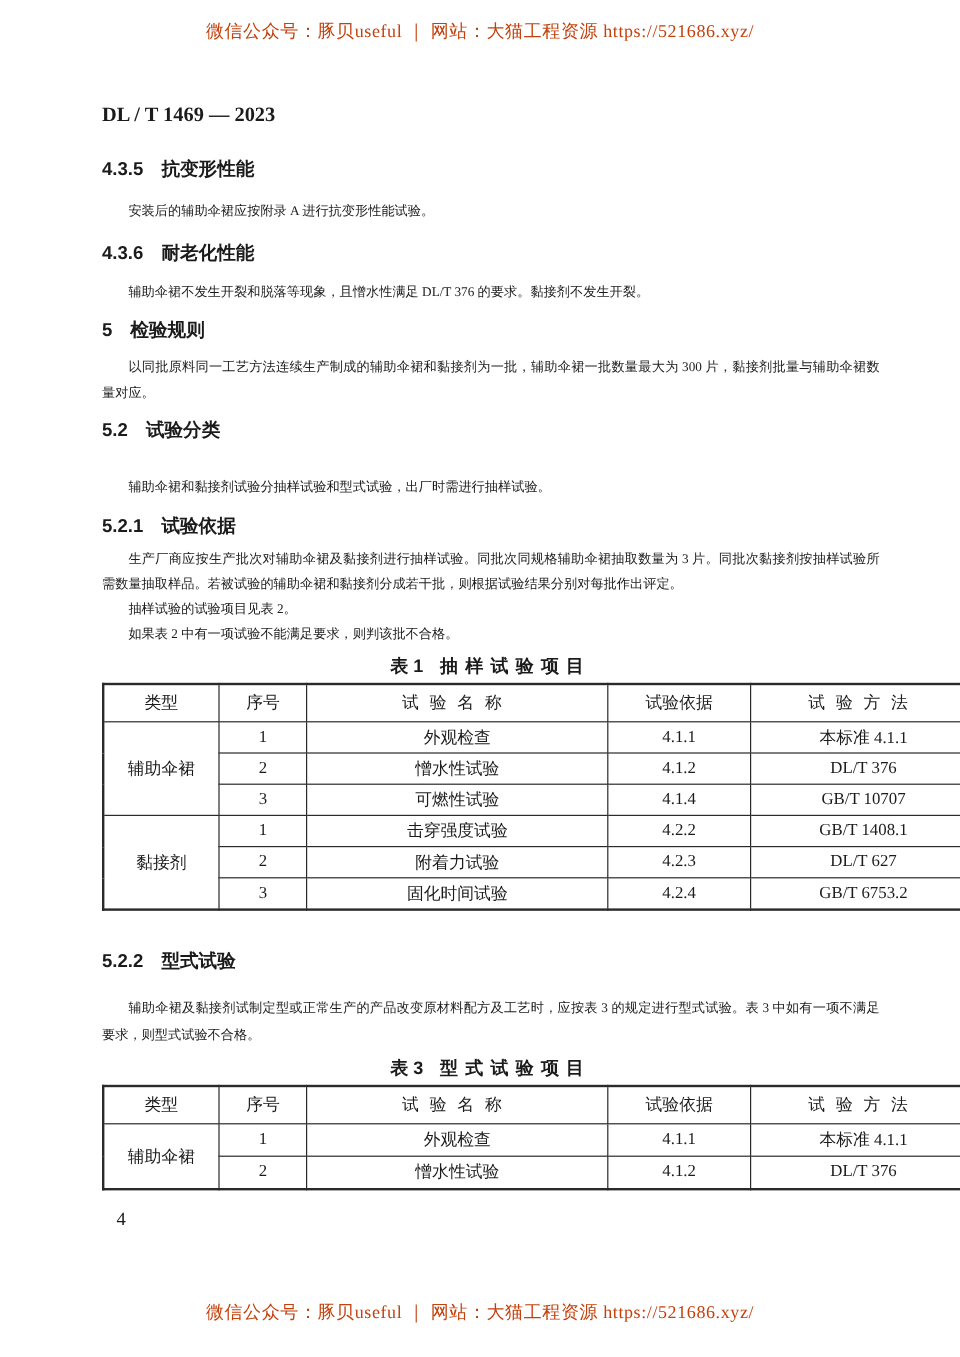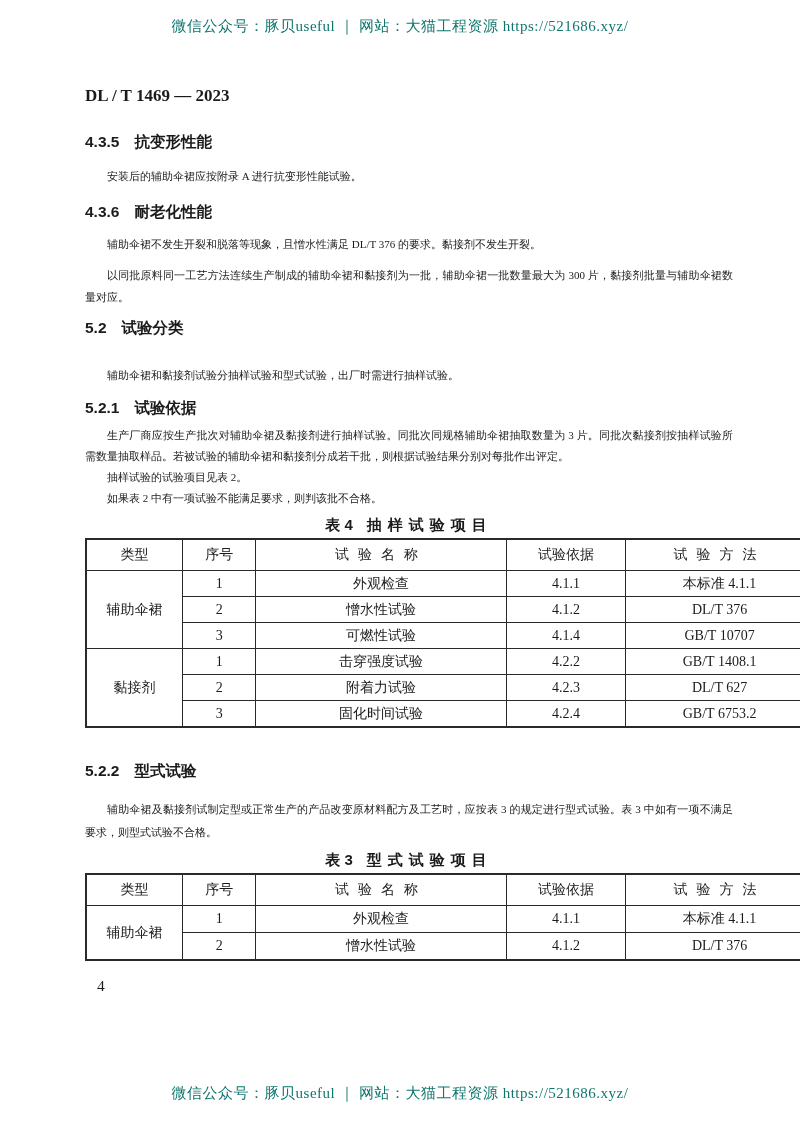--- a/index.html
+++ b/index.html
@@ -10,21 +10,21 @@
     background: #ffffff;
     font-family: "Liberation Serif", "DejaVu Serif", serif;
     color: #1b1b1b;
     overflow: hidden;
   }
   .watermark {
     position: absolute;
     left: 0;
     width: 100%;
     text-align: center;
-    color: #0f766e;
+    color: #c2410c;
     font-size: 15px;
     letter-spacing: 0.5px;
     font-family: "Liberation Serif", "DejaVu Serif", serif;
   }
   .watermark.top { top: 17px; }
   .watermark.bottom { top: 1084px; }
 
   .content {
     position: absolute;
     left: 85px;
@@ -128,37 +128,40 @@
     <div class="heading h-435">
       <span class="h-num">4.3.5</span><span>抗变形性能</span>
     </div>
     <p class="para p-435">安装后的辅助伞裙应按附录 A 进行抗变形性能试验。</p>
 
     <div class="heading h-436">
       <span class="h-num">4.3.6</span><span>耐老化性能</span>
     </div>
     <p class="para p-436">辅助伞裙不发生开裂和脱落等现象，且憎水性满足 DL/T 376 的要求。黏接剂不发生开裂。</p>
 
+    <div class="heading h-5">
+      <span class="h-num">5</span><span>检验规则</span>
+    </div>
 
     <p class="para p-51">以同批原料同一工艺方法连续生产制成的辅助伞裙和黏接剂为一批，辅助伞裙一批数量最大为 300 片，黏接剂批量与辅助伞裙数量对应。</p>
 
     <div class="heading h-52">
       <span class="h-num">5.2</span><span>试验分类</span>
     </div>
     <p class="para p-52">辅助伞裙和黏接剂试验分抽样试验和型式试验，出厂时需进行抽样试验。</p>
 
     <div class="heading h-521">
       <span class="h-num">5.2.1</span><span>试验依据</span>
     </div>
     <p class="para tight p-521a">生产厂商应按生产批次对辅助伞裙及黏接剂进行抽样试验。同批次同规格辅助伞裙抽取数量为 3 片。同批次黏接剂按抽样试验所需数量抽取样品。若被试验的辅助伞裙和黏接剂分成若干批，则根据试验结果分别对每批作出评定。</p>
     <p class="para tight">抽样试验的试验项目见表 2。</p>
     <p class="para tight">如果表 2 中有一项试验不能满足要求，则判该批不合格。</p>
 
     <div class="table-caption">
-      <span class="cap-label">表 4</span><span class="cap-text">抽样试验项目</span>
+      <span class="cap-label">表 1</span><span class="cap-text">抽样试验项目</span>
     </div>
 
     <table class="std" id="table2">
       <colgroup>
         <col class="col-type">
           <col class="col-no">
           <col class="col-name">
           <col class="col-basis">
           <col class="col-method">
       </colgroup>

